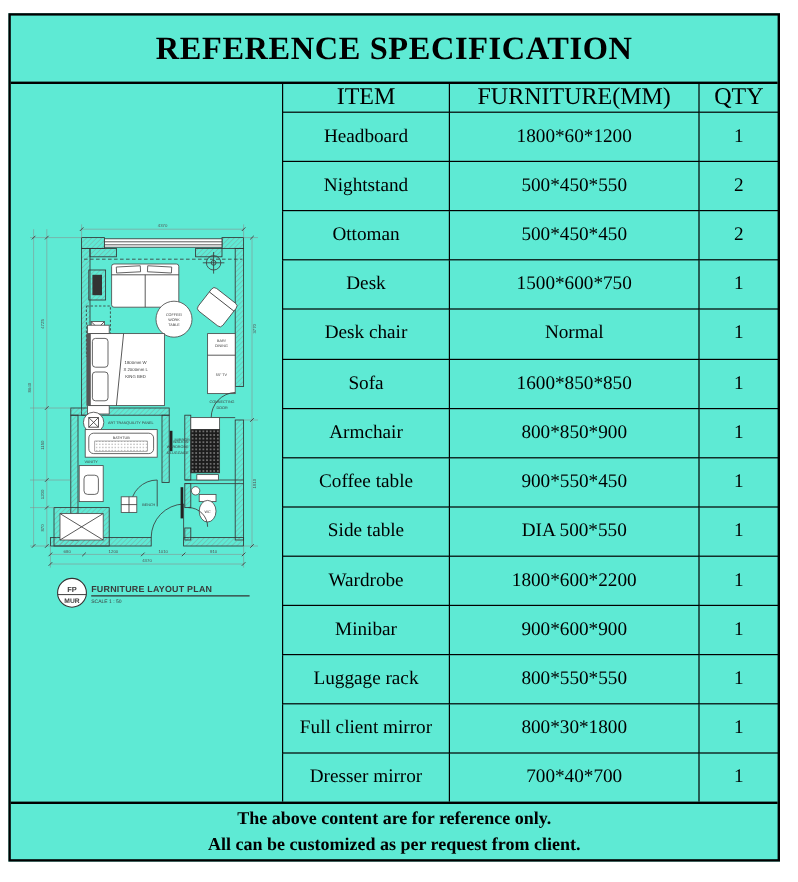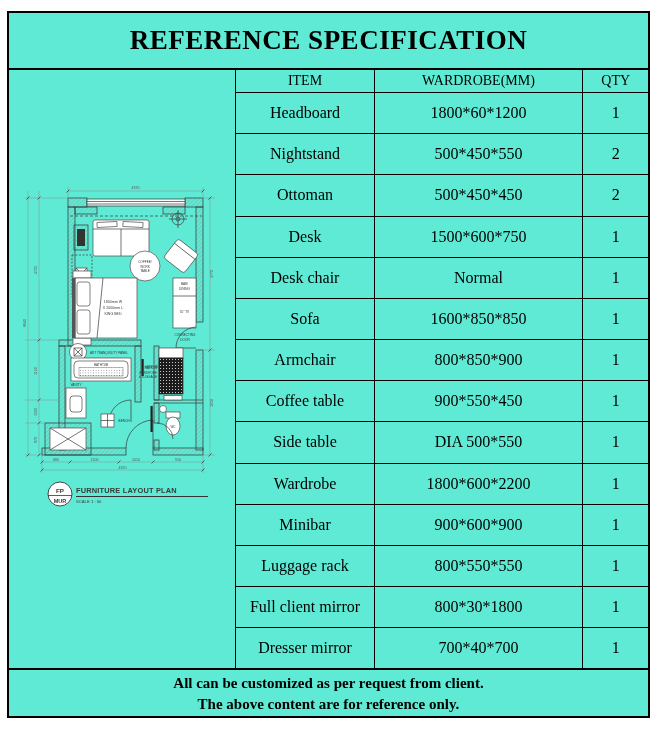--- a/index.html
+++ b/index.html
@@ -3,21 +3,21 @@
 <meta charset="utf-8">
 <style>
   html,body{margin:0;padding:0;background:#fff;}
   body{width:665px;height:735px;position:relative;font-family:"Liberation Serif","DejaVu Serif",serif;color:#000;}
   .sheet{position:absolute;left:7px;top:11px;width:643px;height:707px;border:2px solid #000;box-sizing:border-box;background:#5eead4;}
   .title-row{position:absolute;left:0;top:0;width:639px;height:57px;border-bottom:2px solid #000;box-sizing:border-box;display:flex;align-items:center;justify-content:center;}
   .title-row h1{margin:0;font-size:27px;font-weight:bold;letter-spacing:.5px;font-family:"Liberation Serif","DejaVu Serif",serif;}
   .plan-wrap{position:absolute;left:0;top:57px;width:226px;height:634px;overflow:hidden;}
   table.spec{position:absolute;left:226px;top:57px;width:413px;height:598px;border-collapse:collapse;table-layout:fixed;font-size:16px;}
   table.spec th,table.spec td{border:1px solid #000;text-align:center;vertical-align:middle;padding:0;font-weight:normal;overflow:hidden;}
-  table.spec th{height:22px;font-size:14px;text-align:center;}
+  table.spec th{height:22px;font-size:20px;text-align:center;}
   table.spec th:last-child,table.spec td:last-child{border-right:none;}
   table.spec thead th{border-top:none;}
   table.spec tbody tr:last-child td{border-bottom:none;}
   .footer{position:absolute;left:0;top:655px;width:639px;height:48px;border-top:2px solid #000;box-sizing:border-box;text-align:center;font-weight:bold;font-size:15px;line-height:21px;padding-top:3px;}
   svg text{font-family:"Liberation Sans","DejaVu Sans",sans-serif;fill:#3a3a3a;}
   svg .ln{stroke:#3a3a3a;stroke-width:.7;fill:none;}
   svg .wall{stroke:#333;stroke-width:.7;fill:url(#hatch);}
   svg .furn{stroke:#4a4a4a;stroke-width:.7;fill:#fff;}
   svg .dim{stroke:#8a8a8a;stroke-width:.45;fill:none;}
   svg .tick{stroke:#444;stroke-width:.8;}
@@ -281,21 +281,21 @@
 
   <table class="spec">
     <colgroup>
         <col style="width:139px">
         <col style="width:208px">
         <col style="width:66px">
       </colgroup>
     <thead>
       <tr>
         <th>ITEM</th>
-        <th>WARDROBE(MM)</th>
+        <th>FURNITURE(MM)</th>
         <th>QTY</th>
       </tr>
     </thead>
     <tbody>
       <tr>
           <td>Headboard</td>
           <td>1800*60*1200</td>
           <td>1</td>
         </tr>
       <tr>
@@ -360,17 +360,17 @@
         </tr>
       <tr>
           <td>Dresser mirror</td>
           <td>700*40*700</td>
           <td>1</td>
         </tr>
     </tbody>
   </table>
 
   <div class="footer">
+    <div>The above content are for reference only.</div>
     <div>All can be customized as per request from client.</div>
-    <div>The above content are for reference only.</div>
   </div>
 
 </div>
 
 </body></html>

